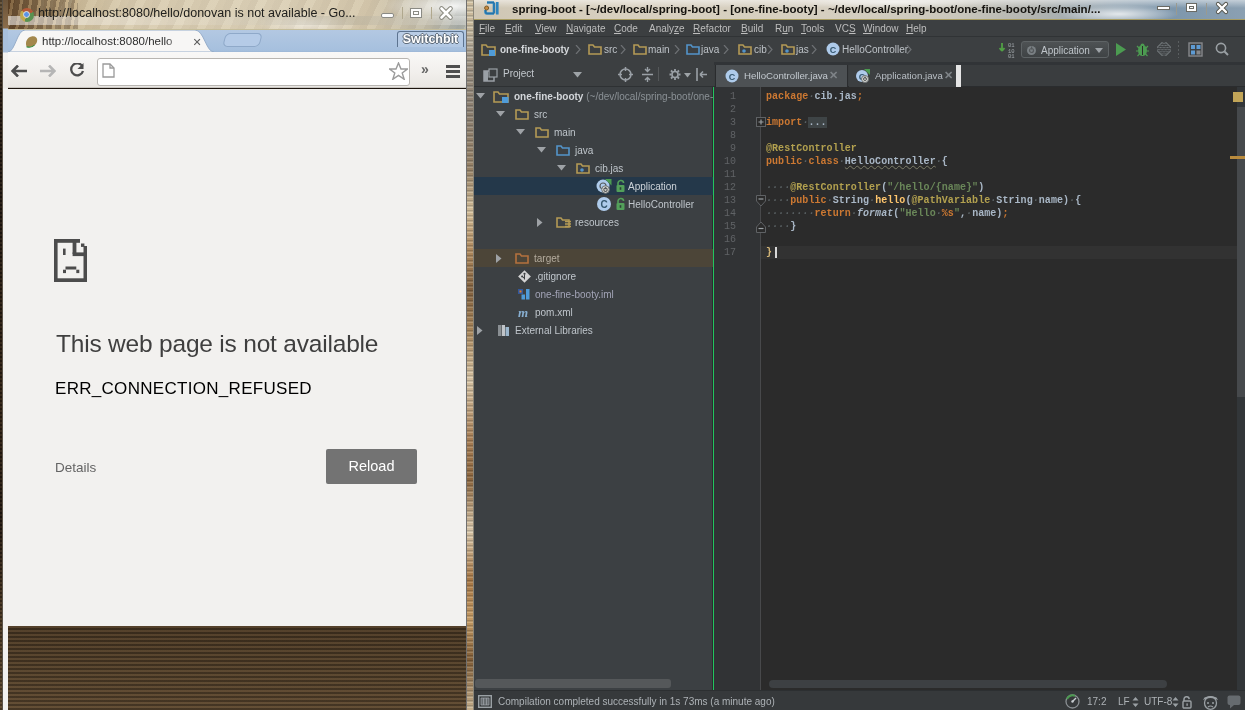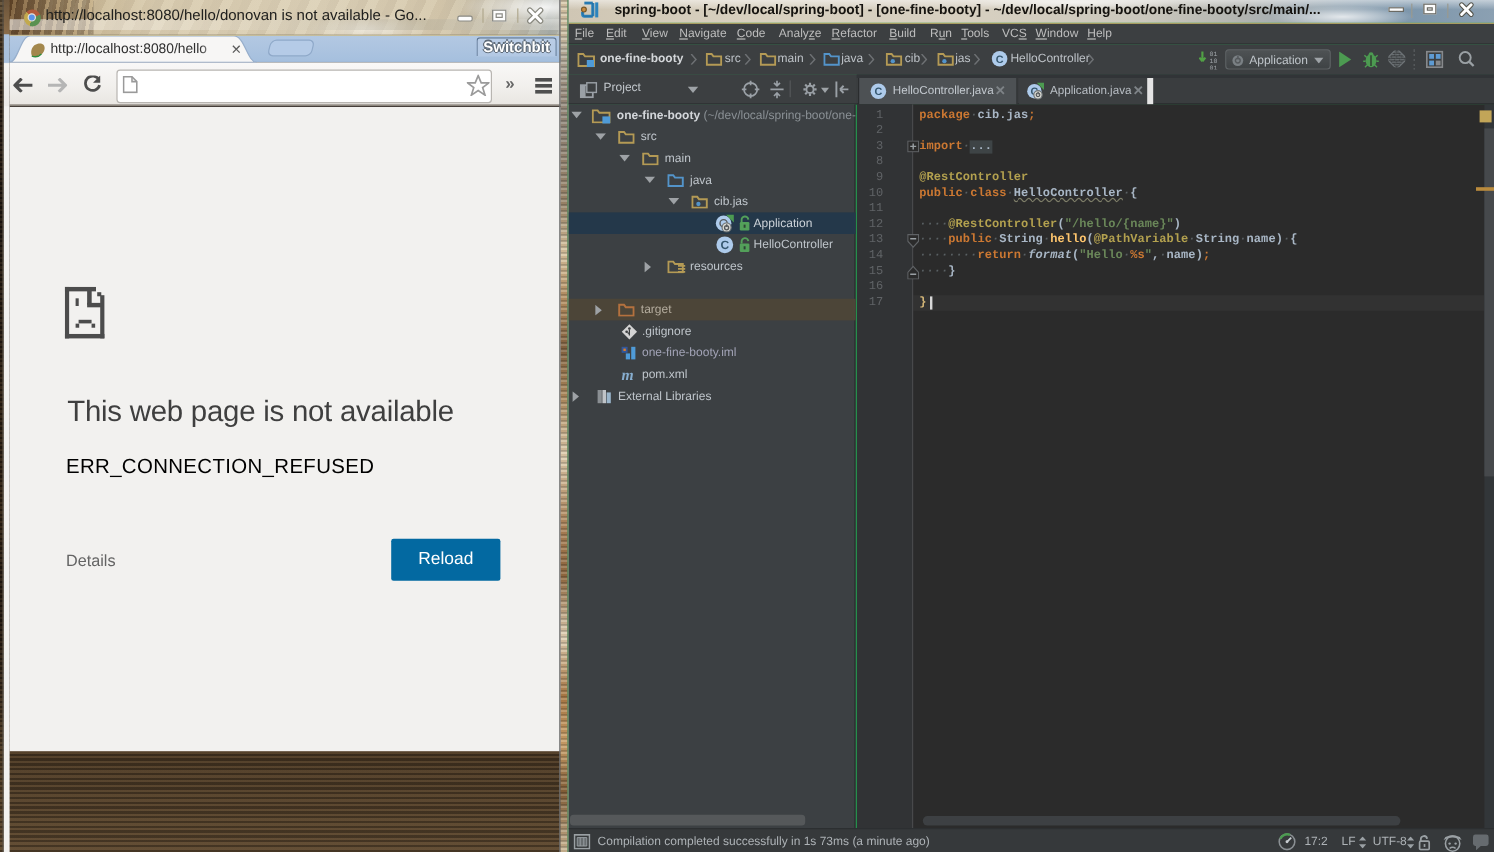--- a/index.html
+++ b/index.html
@@ -35,21 +35,21 @@
 #btabx{left:183px;top:5px;width:12px;height:12px;z-index:3;color:#5b5b5b;font-size:11px;text-align:center;line-height:14px}
 #newtab{left:216px;top:33px;width:37px;height:14px;background:#b5cbe7;border:1px solid #8fa9c9;transform:skewX(-14deg);border-radius:5px}
 #switchbit{left:389px;top:31px;width:67px;height:16px;background:rgba(210,225,242,.25);border:1px solid #5d7490;border-bottom:none;border-radius:3px 3px 0 0;color:#fff;font-size:12.5px;font-weight:bold;text-align:center;line-height:15px;text-shadow:-1px 0 0 #5f6b78,1px 0 0 #5f6b78,0 -1px 0 #5f6b78,0 1px 0 #5f6b78}
 #urlbox{left:89px;top:6px;width:313px;height:28px;background:#fff;border:1px solid #b8b5b1;border-radius:3px}
 #urltxt{left:110px;top:9px;font-size:16.5px;color:#8e8e8e;white-space:nowrap;z-index:2}
 #urltxt b{color:#2b2b2b;font-weight:normal}
 
 #h1{left:48px;top:241px;font-size:24.5px;color:#3f3f3f;letter-spacing:-0.2px}
 #errc{left:47px;top:290px;font-size:17px;color:#000000;letter-spacing:.3px}
 #details{left:47px;top:371px;font-size:13.5px;color:#646464;}
-#reload{left:318px;top:360px;width:91px;height:35px;background:#0369a1;border-radius:2px;color:#fff;font-size:14.5px;text-align:center;line-height:35px}
+#reload{left:318px;top:360px;width:91px;height:35px;background:#737373;border-radius:2px;color:#fff;font-size:14.5px;text-align:center;line-height:35px}
 
 #ij{left:473px;top:0;width:772px;height:710px;background:#22c55e;border-left:1px solid #8a8578}
 #ijtitle{left:0;top:0;width:771px;height:19px;background:linear-gradient(90deg,#cfc6b4 0,#d8d0bf 150px,#d6cfc0 350px,#cac7bc 480px,#b2b4b0 560px,#93a5b3 640px,#7e97ac 700px,#8ba0b2 771px)}
 #ijtitle:after{content:"";position:absolute;left:0;top:0;width:100%;height:19px;background:radial-gradient(60px 9px at 645px 14px,rgba(255,255,255,.75),rgba(255,255,255,0)),radial-gradient(90px 7px at 420px 2px,rgba(255,255,255,.6),rgba(255,255,255,0)),linear-gradient(180deg,rgba(255,255,255,.5),rgba(255,255,255,0) 8px)}
 #ijtitletxt{left:38px;top:2.5px;font-size:11.5px;font-weight:bold;color:#15130f;white-space:nowrap;z-index:3}
 #ijmenu{left:0;top:20px;width:771px;height:17px;background:#3c3f41;border-bottom:1px solid #303335}
 #ijmenu span{position:absolute;top:3px;font-size:10px;color:#bdbdbd}
 #ijmenu u{text-decoration:underline}
 #ijnav{left:0;top:37px;width:771px;height:25px;background:#3c3f41}
 #ijrow{left:0;top:62px;width:771px;height:25px;background:#3c3f41}

